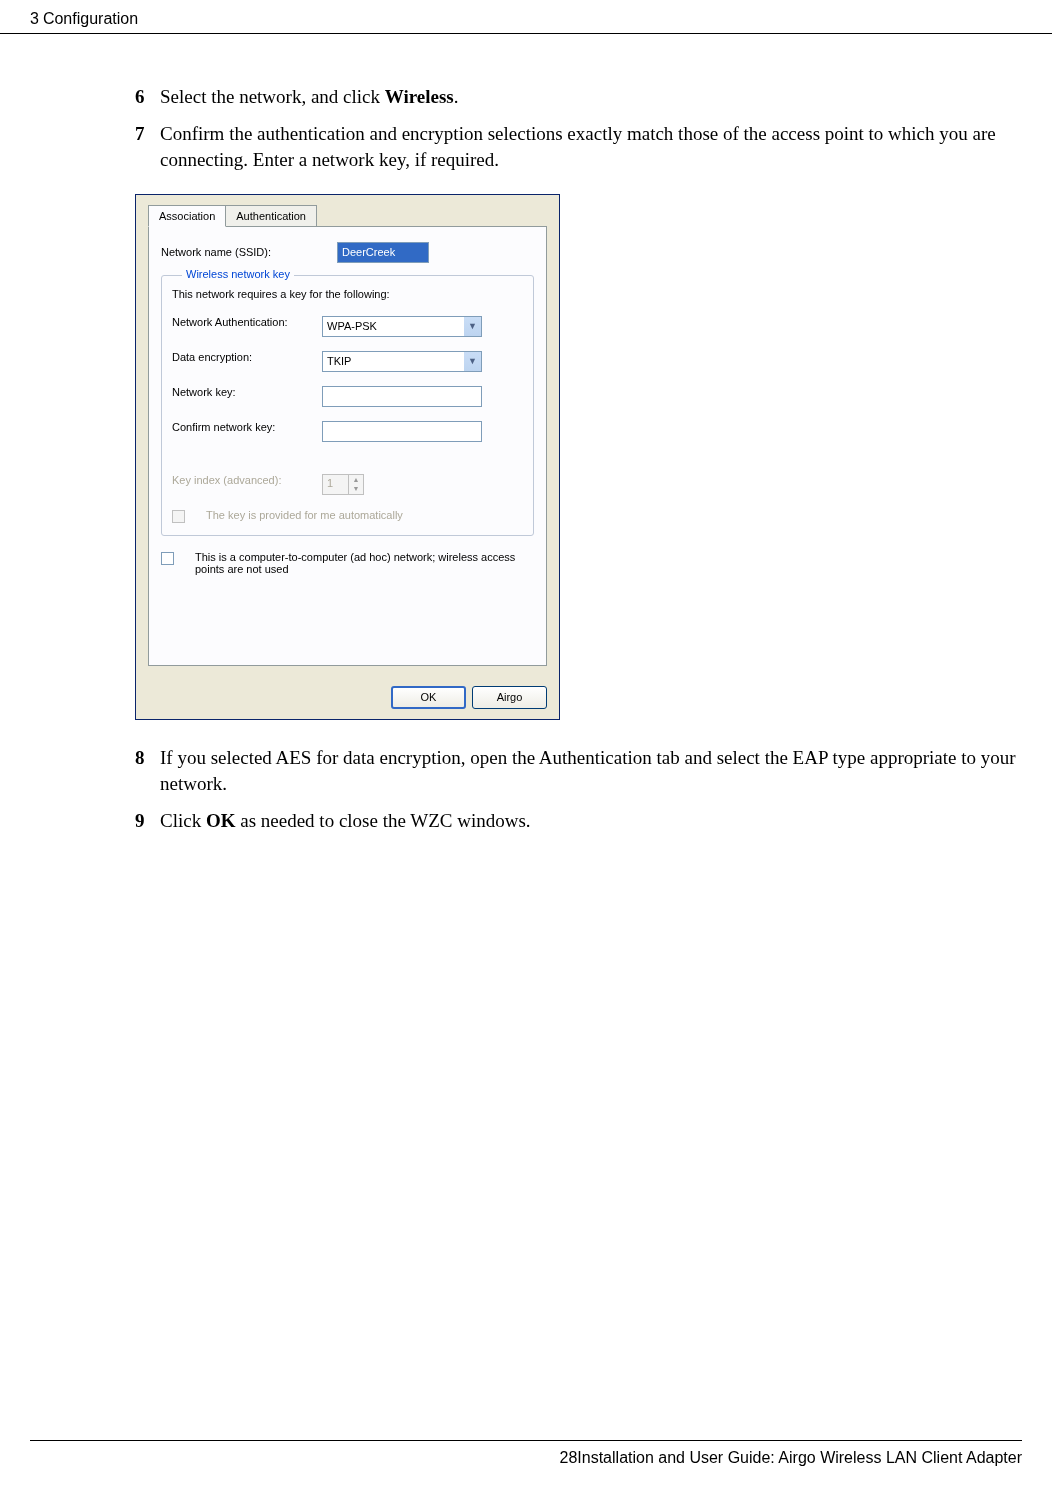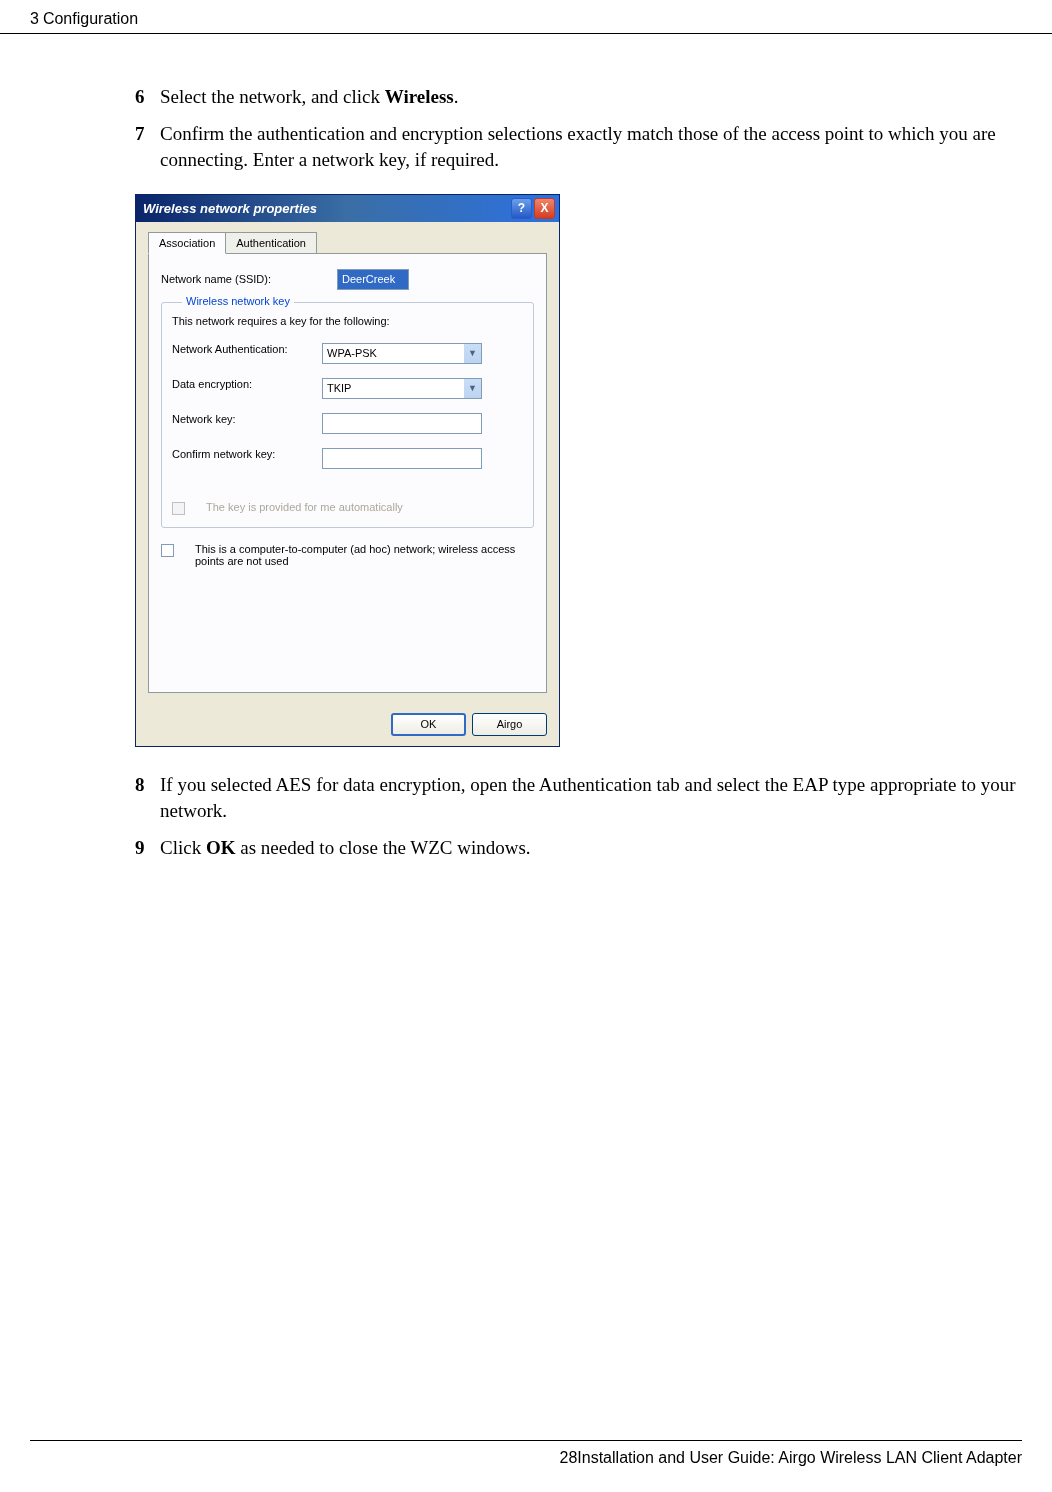--- a/index.html
+++ b/index.html
@@ -135,21 +135,21 @@
       width: 176px;
     }
     .text-input {
       border: 1px solid #7f9db9;
       padding: 2px 4px;
       font-size: 11px;
       height: 21px;
       background: white;
     }
     .ssid-input {
-      width: 72px;
+      width: 92px;
       background: #316ac5;
       color: white;
     }
     .fieldset {
       border: 1px solid #c0c9d8;
       border-radius: 3px;
       padding: 12px 10px;
       margin-top: 5px;
       position: relative;
     }
@@ -301,27 +301,20 @@
     </div>
   </div>
 
   <div class="step-item">
     <div class="step-num">7</div>
     <div class="step-text">Confirm the authentication and encryption selections exactly match those of the access point to which you are connecting. Enter a network key, if required.</div>
   </div>
 
   <div class="dialog-container">
     <div class="dialog">
-      <div class="titlebar">
-        <span class="titlebar-title">Wireless network properties</span>
-        <div class="titlebar-buttons">
-          <div class="titlebar-btn help-btn">?</div>
-          <div class="titlebar-btn close-btn">X</div>
-        </div>
-      </div>
       <div class="dialog-body">
         <div class="tabs">
           <div class="tab active">Association</div>
           <div class="tab inactive">Authentication</div>
         </div>
         <div class="tab-panel">
           <div class="field-row">
             <span class="field-label">Network name (SSID):</span>
             <input class="text-input ssid-input" value="DeerCreek" style="">
           </div>
@@ -350,20 +343,30 @@
               <input class="text-input key-input" type="password" style="">
             </div>
 
             <div class="inner-field-row">
               <span class="inner-label">Confirm network key:</span>
               <input class="text-input key-input" type="password" style="">
             </div>
 
             <div style="height:18px"></div>
 
+            <div class="inner-field-row disabled-row">
+              <span class="inner-label">Key index (advanced):</span>
+              <div class="spinner-box">
+                <span class="spinner-val">1</span>
+                <div class="spinner-arrows">
+                  <div>▲</div>
+                  <div>▼</div>
+                </div>
+              </div>
+            </div>
 
             <div class="checkbox-row disabled-row">
               <div class="checkbox disabled"></div>
               <span>The key is provided for me automatically</span>
             </div>
           </div>
 
           <div class="adhoc-section">
             <div class="checkbox-row">
               <div class="checkbox"></div>

